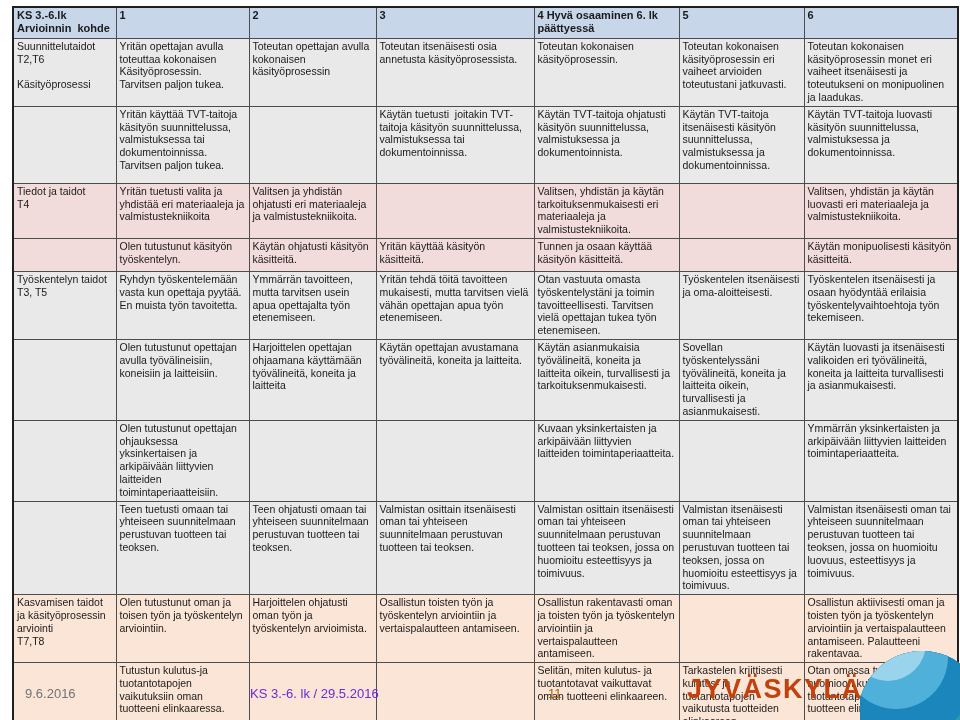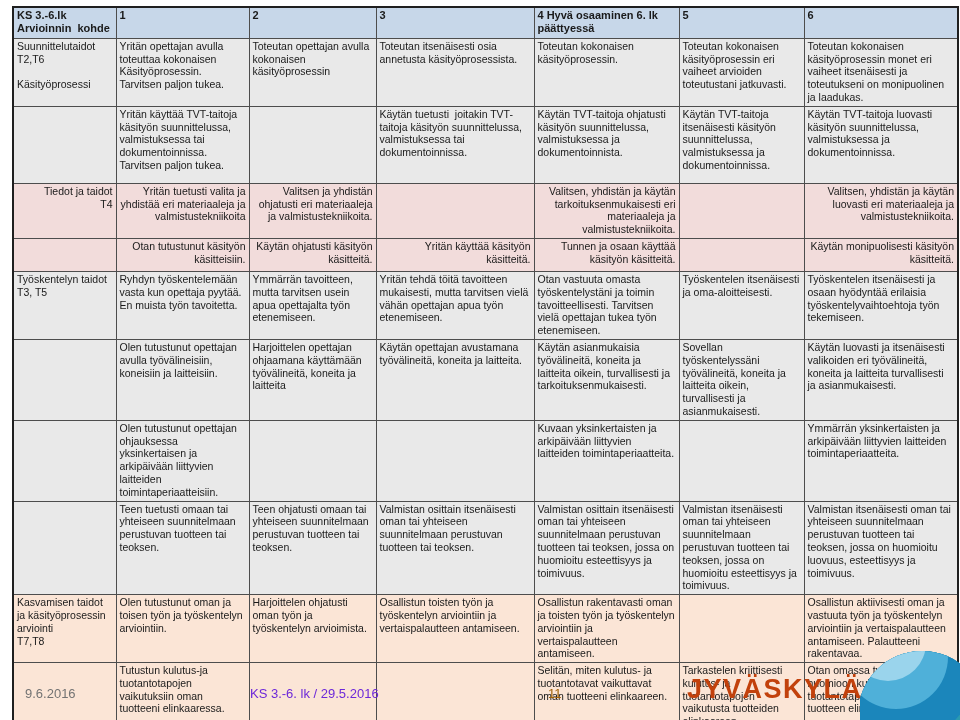--- a/index.html
+++ b/index.html
@@ -31,21 +31,21 @@
     padding:1px 3px 2px 3px;
     white-space:pre-wrap;word-wrap:break-word;
     font-weight:400;
   }
   table.rubric thead tr{height:30px;}
   table.rubric thead th{
     background:var(--header-bg,#c7d7e9);
     font-weight:700;font-size:11px;
   }
   tr.group-planning  td{background:var(--gray-bg,#e9e9e9);margin-top:39px;}
-  tr.group-knowledge td{background:var(--pink-bg,#f2dcdb);text-align:right;}
+  tr.group-knowledge td{background:var(--pink-bg,#f2dcdb);}
   tr.group-working   td{background:var(--gray-bg,#e9e9e9);}
   tr.group-growth    td{background:var(--peach-bg,#fbe5d6);}
   tr.r0{height:66px}
   tr.r1{height:77px}
   tr.r2{height:48px}
   tr.r3{height:33px}
   tr.r4{height:62px}
   tr.r5{height:56px}
   tr.r6{height:64px}
   tr.r7{height:78px}
@@ -116,21 +116,21 @@
 T4</td>
           <td>Yritän tuetusti valita ja yhdistää eri materiaaleja ja valmistustekniikoita</td>
           <td>Valitsen ja yhdistän ohjatusti eri materiaaleja ja valmistustekniikoita.</td>
           <td></td>
           <td>Valitsen, yhdistän ja käytän tarkoituksenmukaisesti eri materiaaleja ja valmistustekniikoita.</td>
           <td></td>
           <td>Valitsen, yhdistän ja käytän luovasti eri materiaaleja ja valmistustekniikoita.</td>
         </tr>
         <tr class="group-knowledge r3">
           <td></td>
-          <td>Otan tutustunut käsityön käsitteisiin.</td>
+          <td>Olen tutustunut käsityön työskentelyn.</td>
           <td>Käytän ohjatusti käsityön käsitteitä.</td>
           <td>Yritän käyttää käsityön käsitteitä.</td>
           <td>Tunnen ja osaan käyttää käsityön käsitteitä.</td>
           <td></td>
           <td>Käytän monipuolisesti käsityön käsitteitä.</td>
         </tr>
         <tr class="group-working r4">
           <td>Työskentelyn taidot
 T3, T5</td>
           <td>Ryhdyn työskentelemään vasta kun opettaja pyytää. En muista työn tavoitetta.</td>
@@ -168,21 +168,21 @@
           <td>Valmistan itsenäisesti oman tai yhteiseen suunnitelmaan perustuvan tuotteen tai teoksen, jossa on huomioitu luovuus, esteettisyys ja toimivuus.</td>
         </tr>
         <tr class="group-growth r8">
           <td>Kasvamisen taidot ja käsityöprosessin arviointi
 T7,T8</td>
           <td>Olen tutustunut oman ja toisen työn ja työskentelyn arviointiin.</td>
           <td>Harjoittelen ohjatusti oman työn ja työskentelyn arvioimista.</td>
           <td>Osallistun toisten työn ja työskentelyn arviointiin ja vertaispalautteen antamiseen.</td>
           <td>Osallistun rakentavasti oman ja toisten työn ja työskentelyn arviointiin ja vertaispalautteen antamiseen.</td>
           <td></td>
-          <td>Osallistun aktiivisesti oman ja vastuuta työn ja työskentelyn arviointiin ja vertaispalautteen antamiseen. Palautteeni rakentavaa.</td>
+          <td>Osallistun aktiivisesti oman ja toisten työn ja työskentelyn arviointiin ja vertaispalautteen antamiseen. Palautteeni rakentavaa.</td>
         </tr>
         <tr class="group-growth r9">
           <td></td>
           <td>Tutustun kulutus-ja tuotantotapojen vaikutuksiin oman tuotteeni elinkaaressa.</td>
           <td></td>
           <td></td>
           <td>Selitän, miten kulutus- ja tuotantotavat vaikuttavat oman tuotteeni elinkaareen.</td>
           <td>Tarkastelen kriittisesti kulutus- ja tuotantotapojen vaikutusta tuotteiden elinkaareen.</td>
           <td>Otan omassa työskentelyssäni huomioon kulutus- ja tuotantotapojen vaikutuksen tuotteen elinkaareen.</td>
         </tr>

